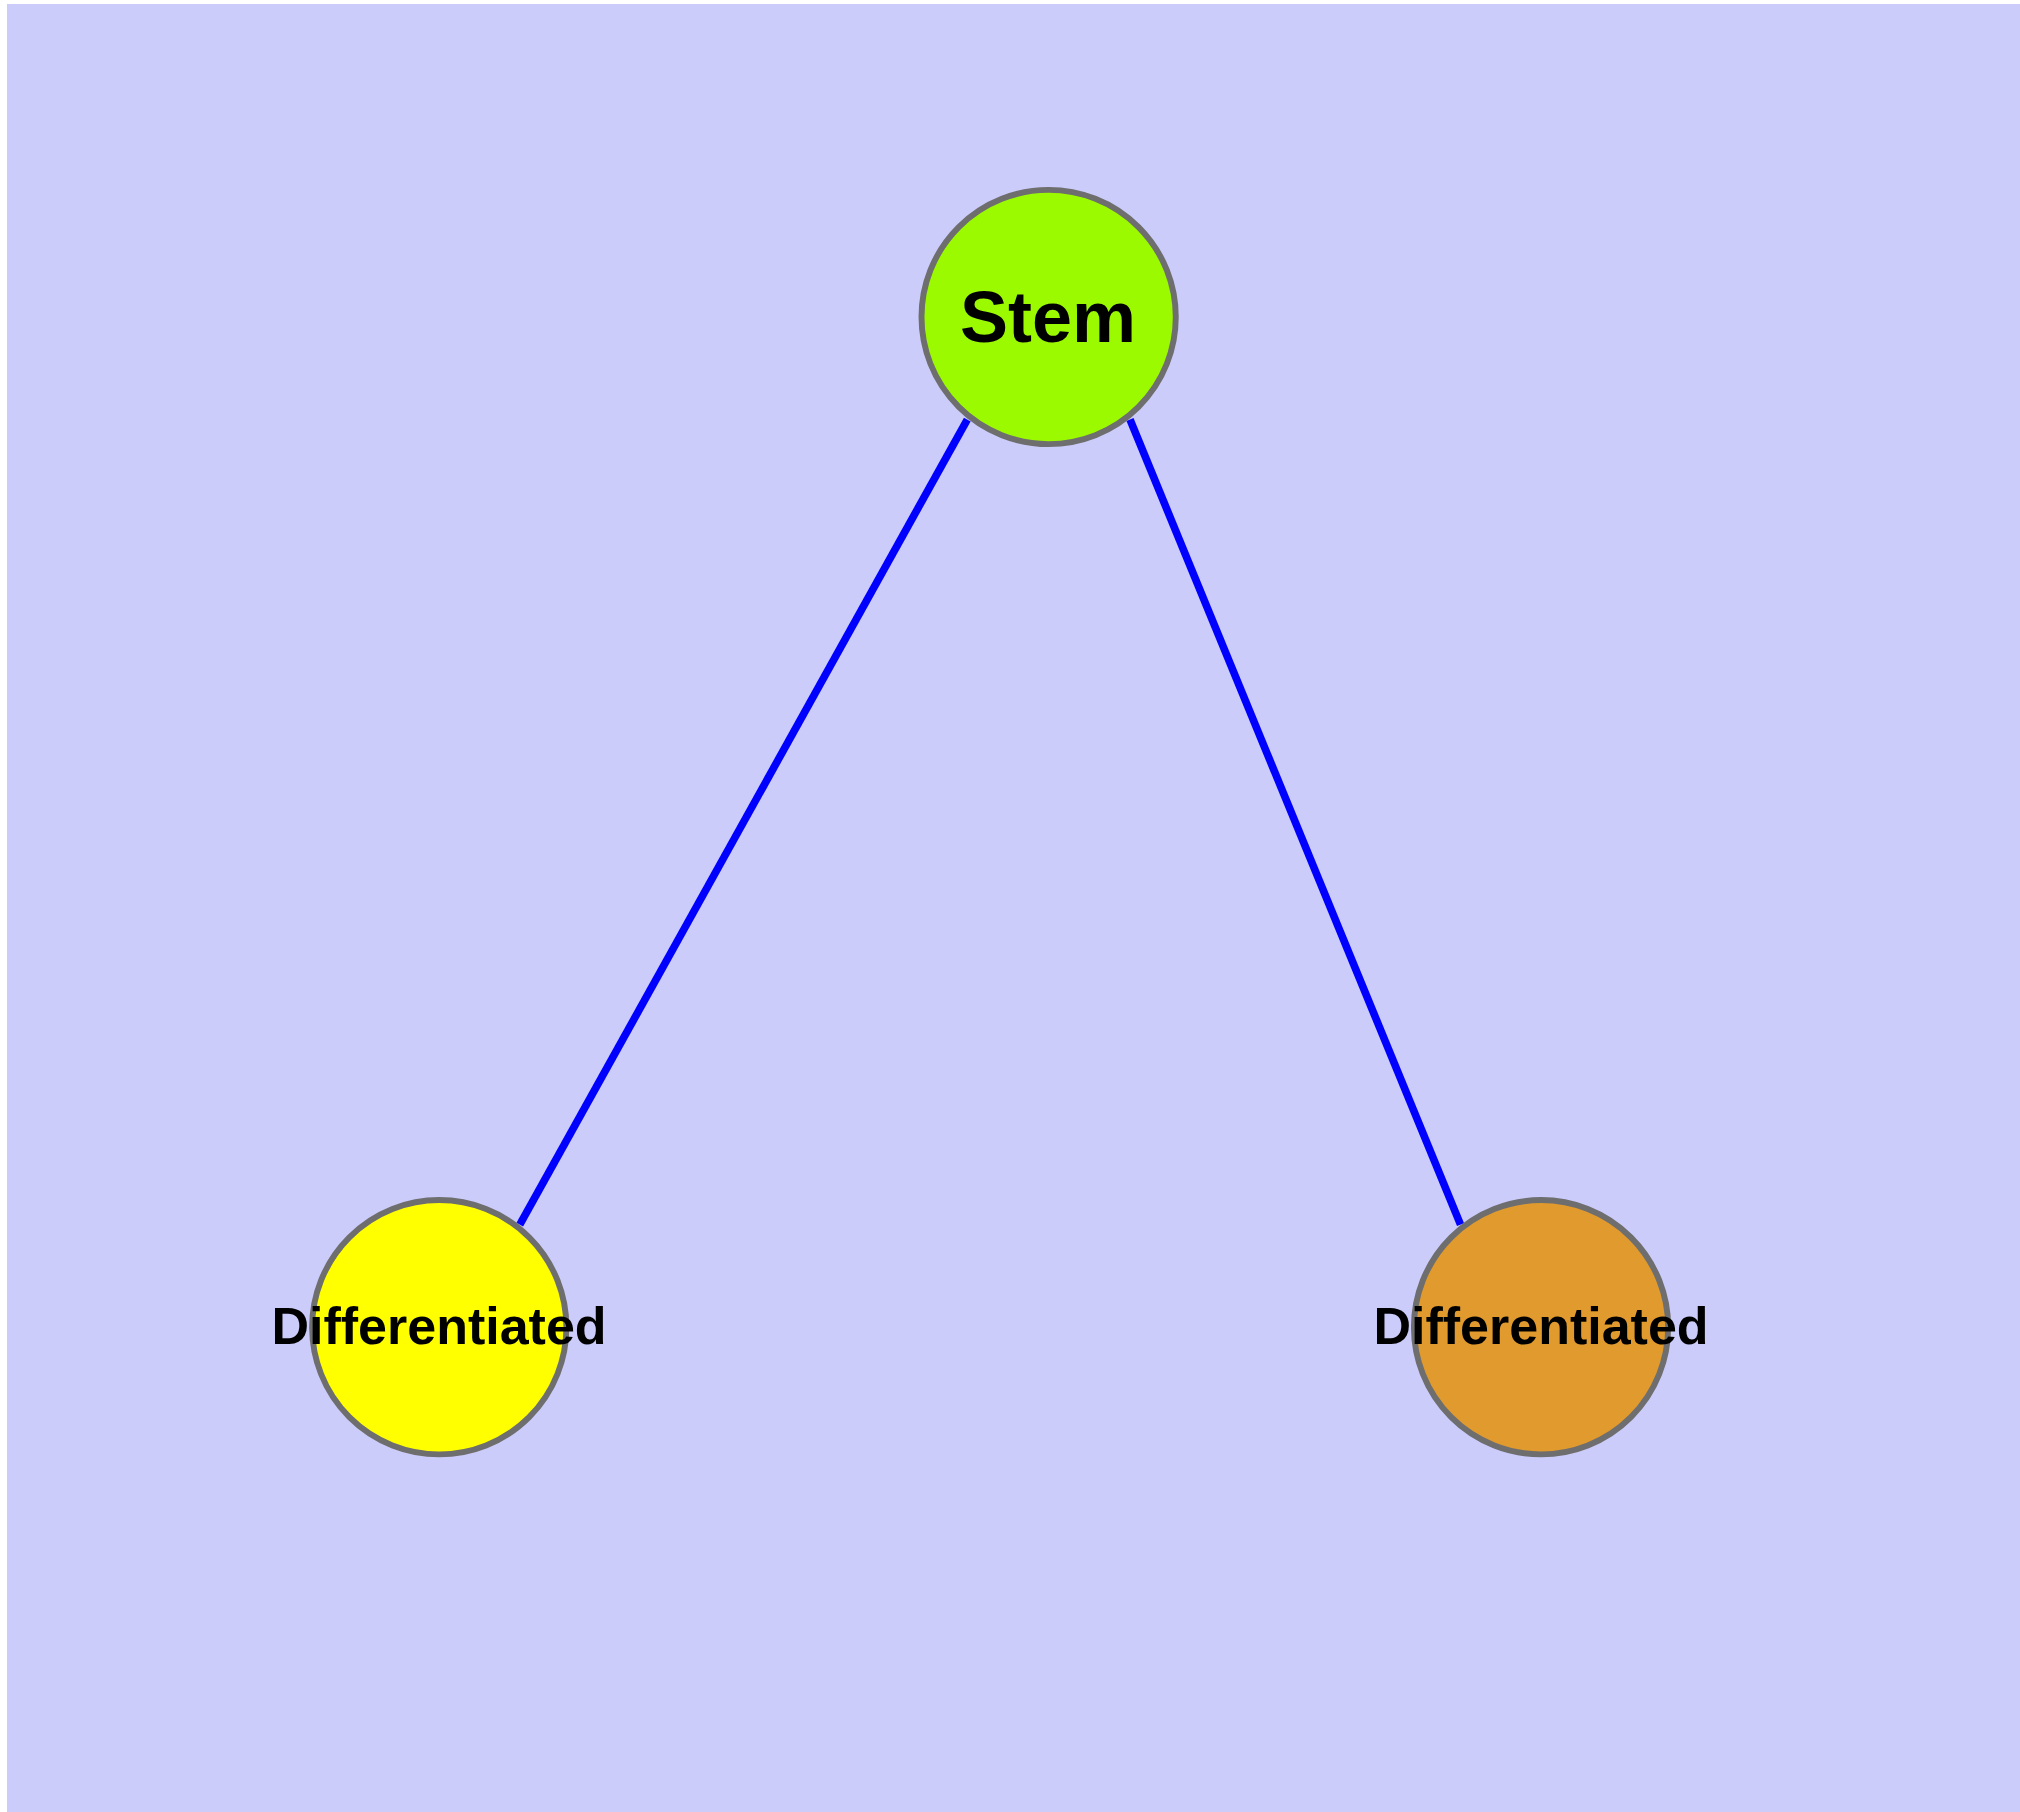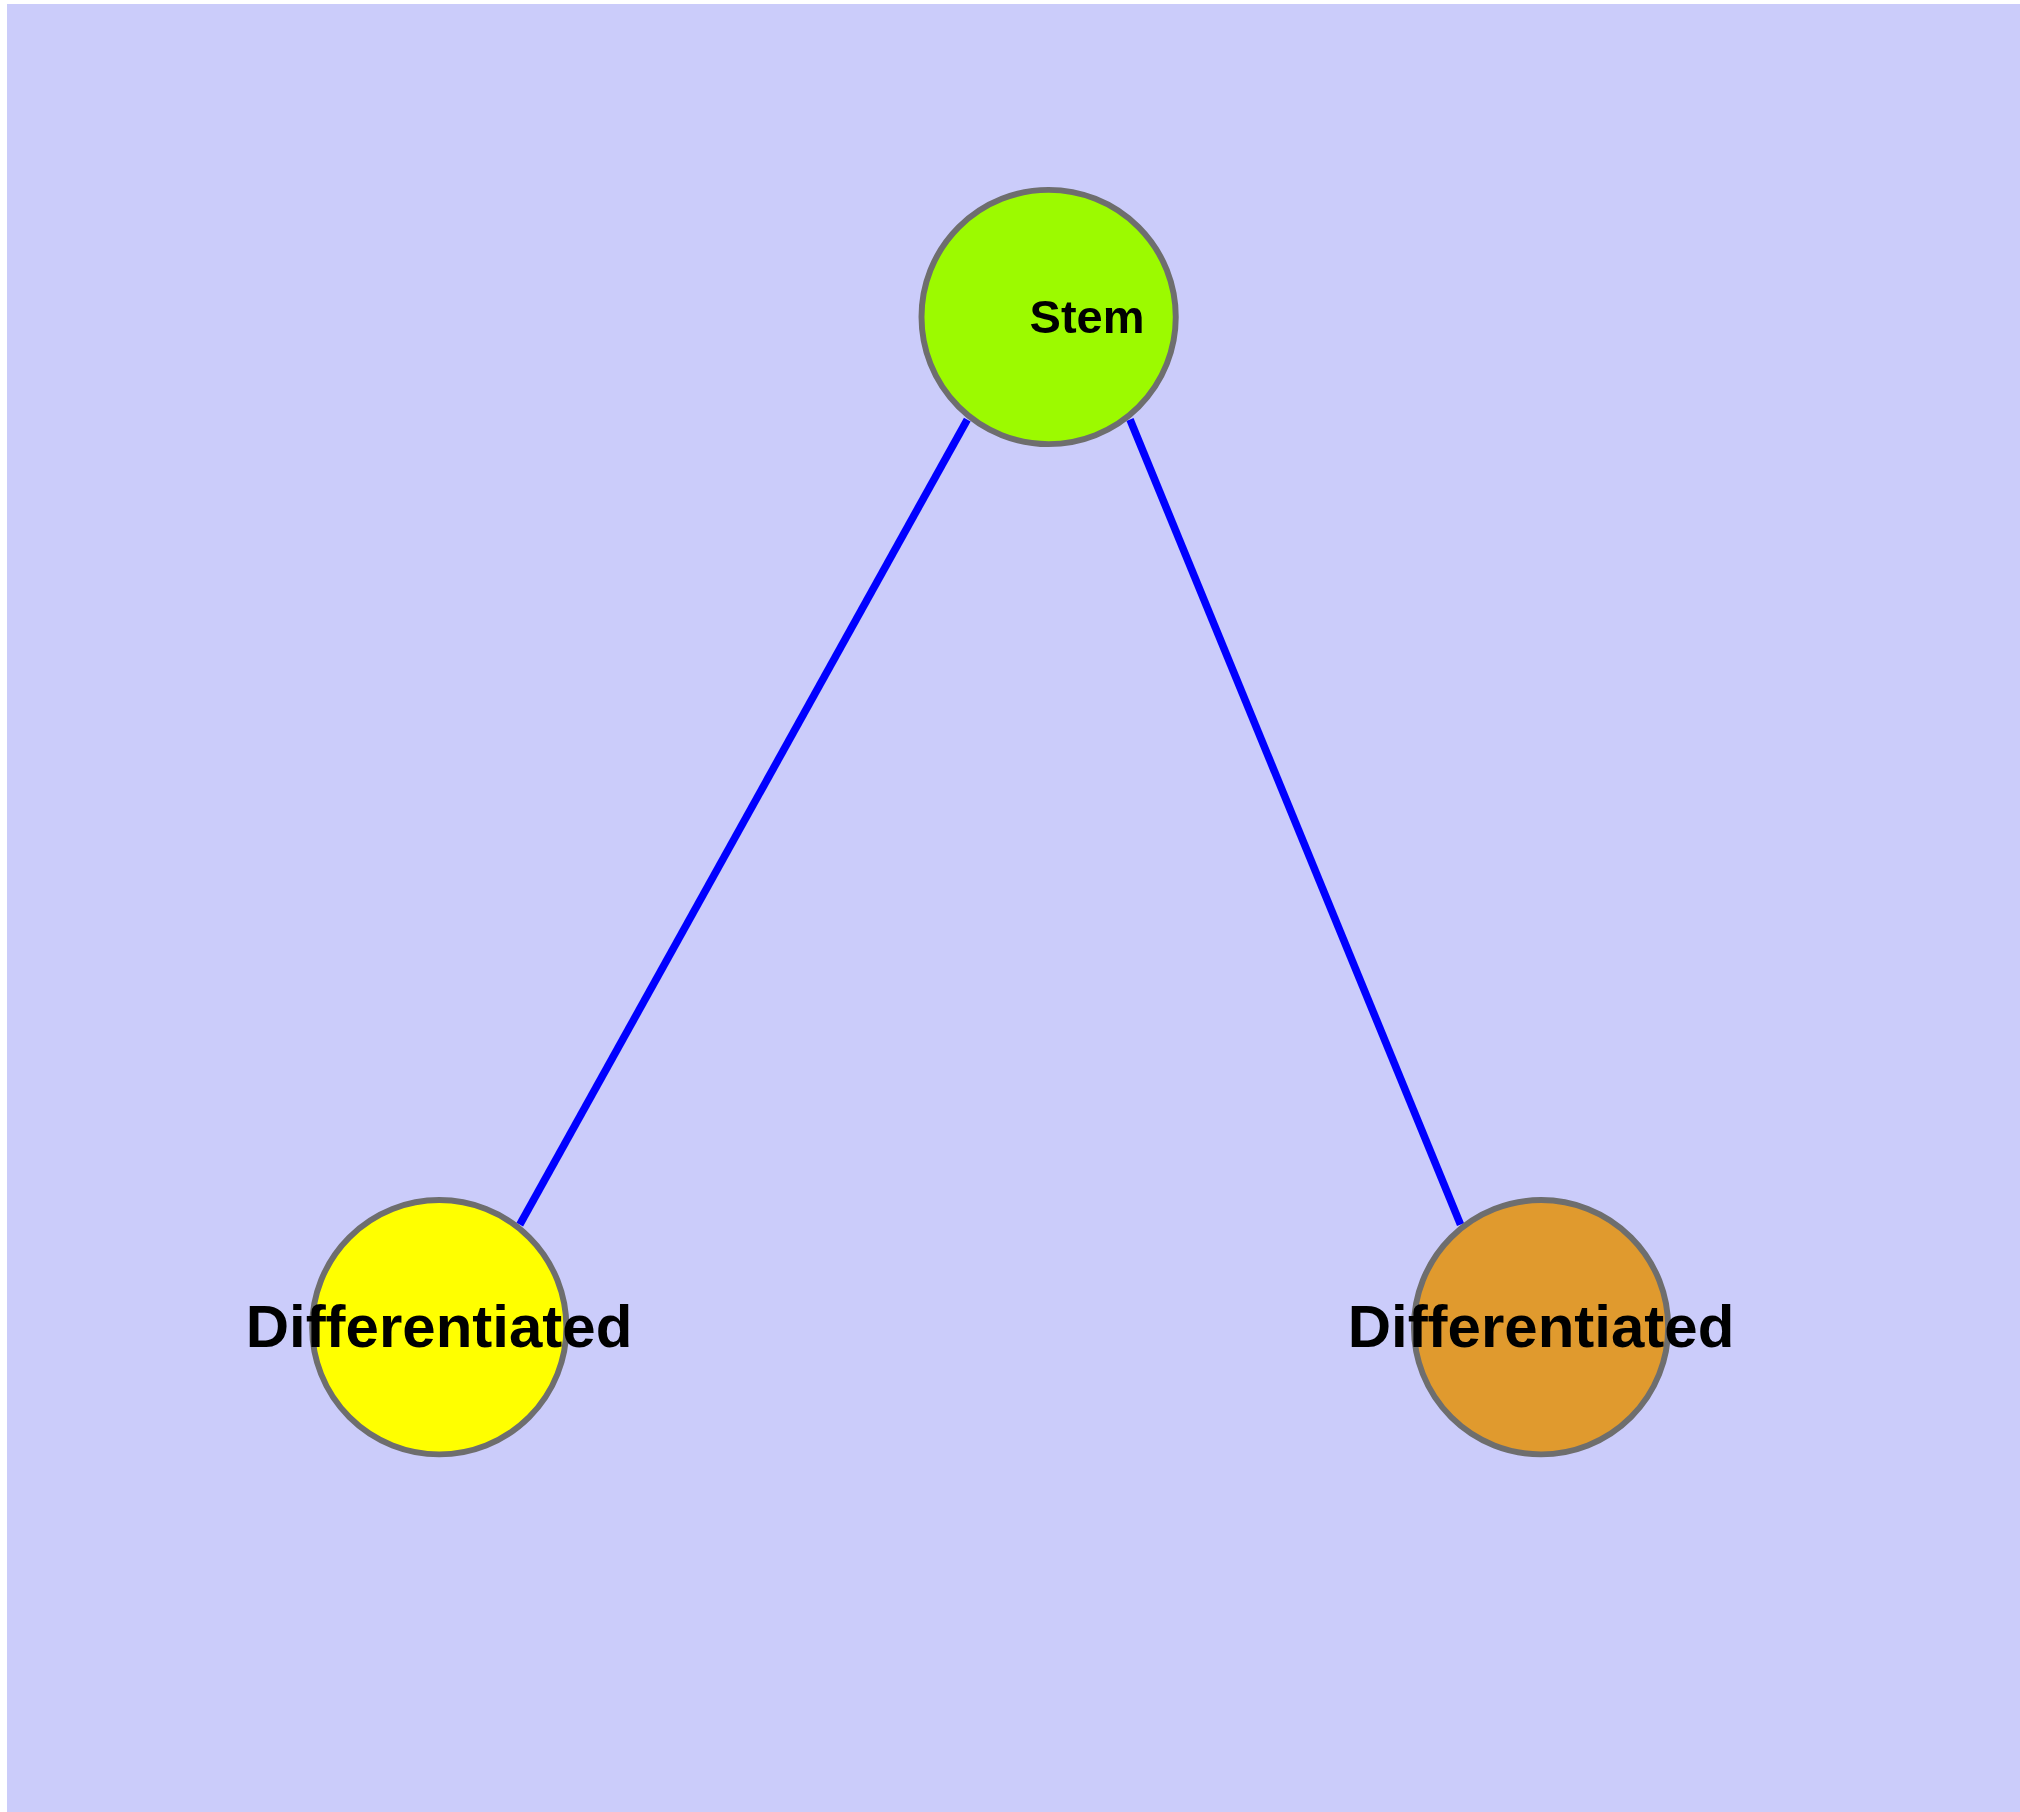--- a/index.html
+++ b/index.html
@@ -36,25 +36,24 @@
     text-align: center;
     color: #000000;
     font-weight: bold;
     font-family: "Liberation Sans", "DejaVu Sans", sans-serif;
     white-space: pre;
     line-height: 1.12;
     pointer-events: none;
     transform: translate(-50%, -50%);
   }
   .label-root {
-    font-size: 47px;
-    margin-left: 39px;
+    font-size: 72px;
   }
   .label-leaf {
-    font-size: 60px;
+    font-size: 52px;
   }
 </style>
 </head>
 <body>
 
 <div id="stage">
 
   <div id="canvas-bg"></div>
 
   <svg id="graph-svg" viewBox="0 0 2384 2138" xmlns="http://www.w3.org/2000/svg">

